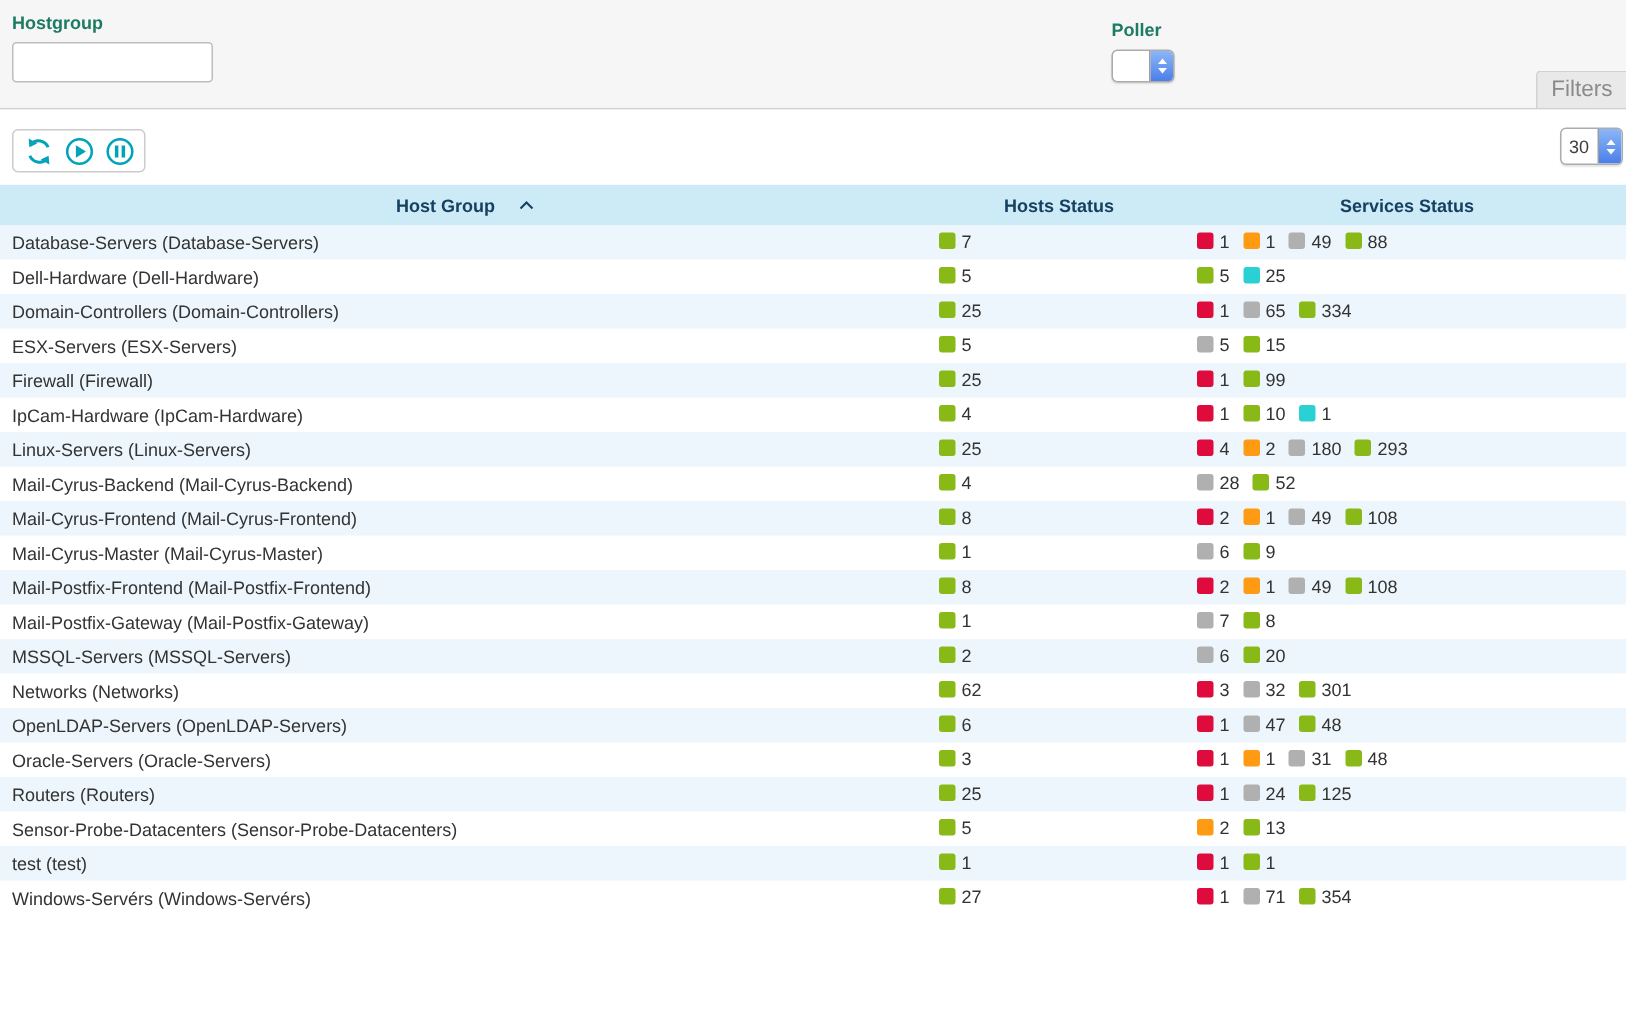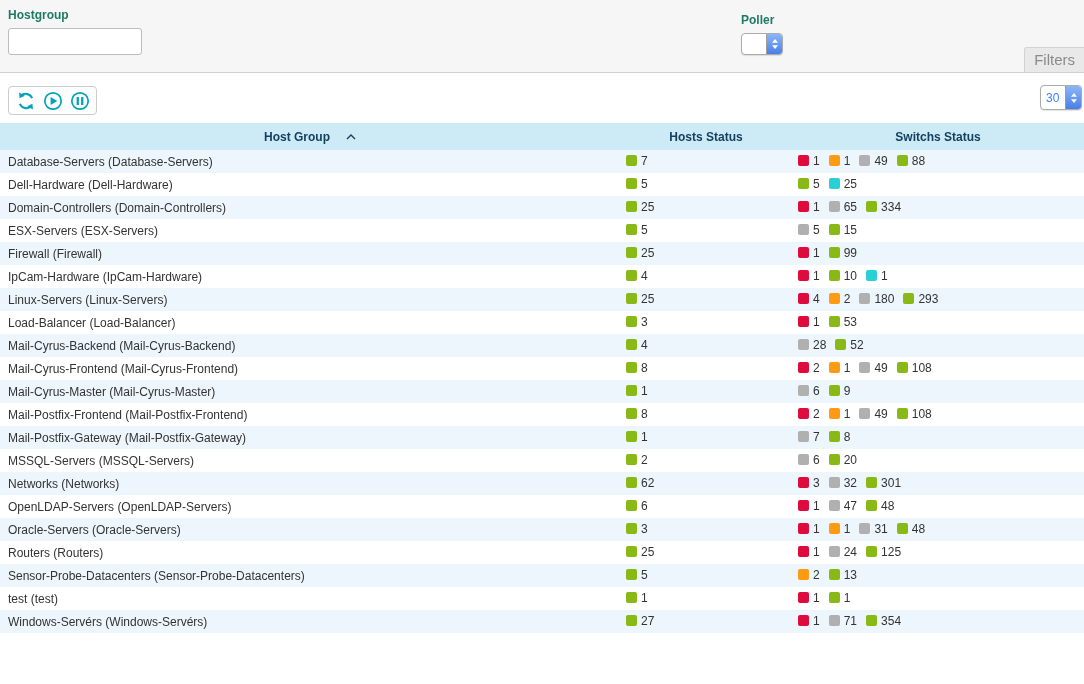--- a/index.html
+++ b/index.html
@@ -27,21 +27,21 @@
     width:134px; height:27px; border:1px solid #bdbdbd; border-radius:3px;
     background:#fff; padding:0 6px; font-size:12px; color:#333; outline:none;
   }
   .mac-select {
     display:inline-flex; align-items:stretch;
     background:#fff; border:1px solid #ababab; border-radius:4px;
     height:22px; overflow:hidden; cursor:default;
     box-shadow:0 1px 1px rgba(0,0,0,0.10);
   }
   .mac-select .val {
-    min-width:24px; padding:0 5px; font-size:11px; color:#3b82f6;
+    min-width:24px; padding:0 5px; font-size:11px; color:#404040;
     display:flex; align-items:center;text-align:center;
   }
   .mac-select .stepper {
     width:16px; background:linear-gradient(#8cb6f8,#4a7fe8);
     display:flex; align-items:center; justify-content:center;
     border-left:1px solid #9d9d9d;
   }
   .filters-tab {
     position:absolute; right:0; bottom:0;
     background:#e9e9e9; border:1px solid #d2d2d2; border-bottom:none; border-right:none;
@@ -169,21 +169,21 @@
           </span>
         </span>
       </th>
       <th>
         <span class="th-inner">
             <span>Hosts Status</span>
           </span>
       </th>
       <th>
         <span class="th-inner">
-            <span>Switchs Status</span>
+            <span>Services Status</span>
           </span>
       </th>
     </tr>
   </thead>
   <tbody>
   <tr>
     <td class="col-name"><span class="hg-name">Database-Servers (Database-Servers)</span></td>
     <td class="col-hosts"><span class="badges"><span class="badge">
               <span class="sq" style="background: rgb(136, 185, 23);"></span>
               <span class="num">7</span>
@@ -298,34 +298,20 @@
               <span class="num">2</span>
             </span><span class="badge">
               <span class="sq" style="background: rgb(176, 176, 176);"></span>
               <span class="num">180</span>
             </span><span class="badge">
               <span class="sq" style="background: rgb(136, 185, 23);"></span>
               <span class="num">293</span>
             </span></span></td>
   </tr>
 
-  <tr>
-    <td class="col-name"><span class="hg-name">Load-Balancer (Load-Balancer)</span></td>
-    <td class="col-hosts"><span class="badges"><span class="badge">
-              <span class="sq" style="background: rgb(136, 185, 23);"></span>
-              <span class="num">3</span>
-            </span></span></td>
-    <td class="col-services"><span class="badges"><span class="badge">
-              <span class="sq" style="background: rgb(224, 11, 61);"></span>
-              <span class="num">1</span>
-            </span><span class="badge">
-              <span class="sq" style="background: rgb(136, 185, 23);"></span>
-              <span class="num">53</span>
-            </span></span></td>
-  </tr>
 
   <tr>
     <td class="col-name"><span class="hg-name">Mail-Cyrus-Backend (Mail-Cyrus-Backend)</span></td>
     <td class="col-hosts"><span class="badges"><span class="badge">
               <span class="sq" style="background: rgb(136, 185, 23);"></span>
               <span class="num">4</span>
             </span></span></td>
     <td class="col-services"><span class="badges"><span class="badge">
               <span class="sq" style="background: rgb(176, 176, 176);"></span>
               <span class="num">28</span>

